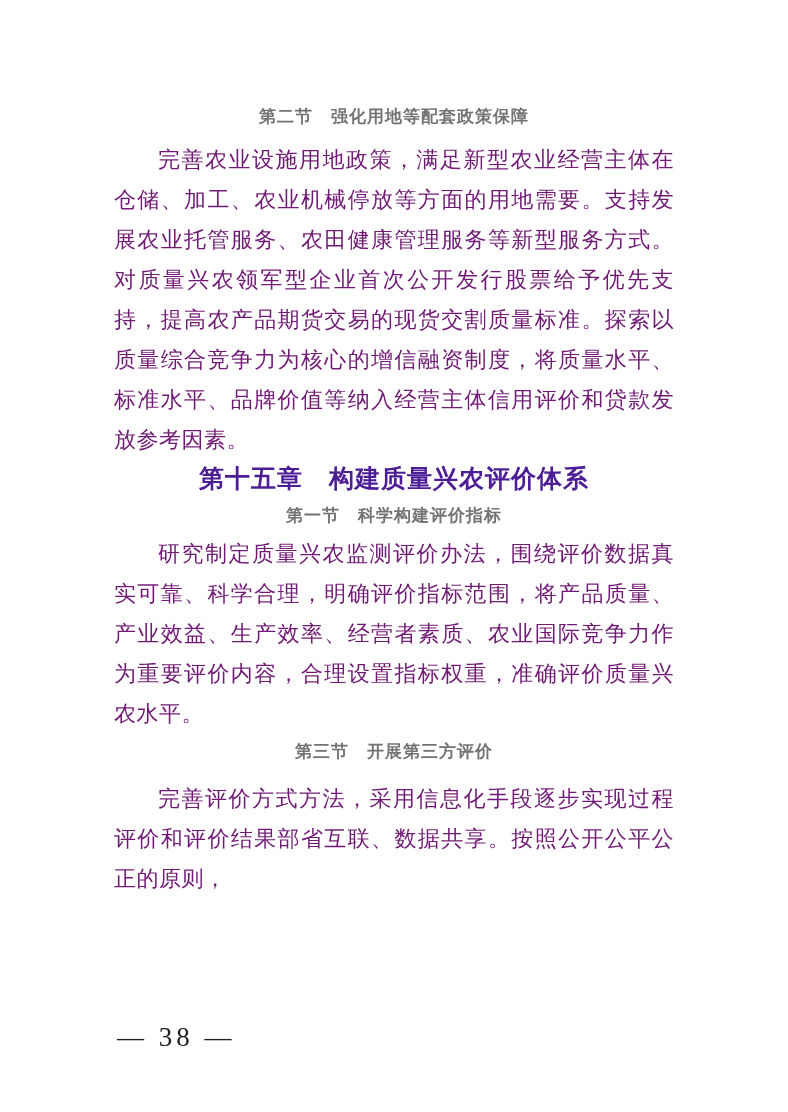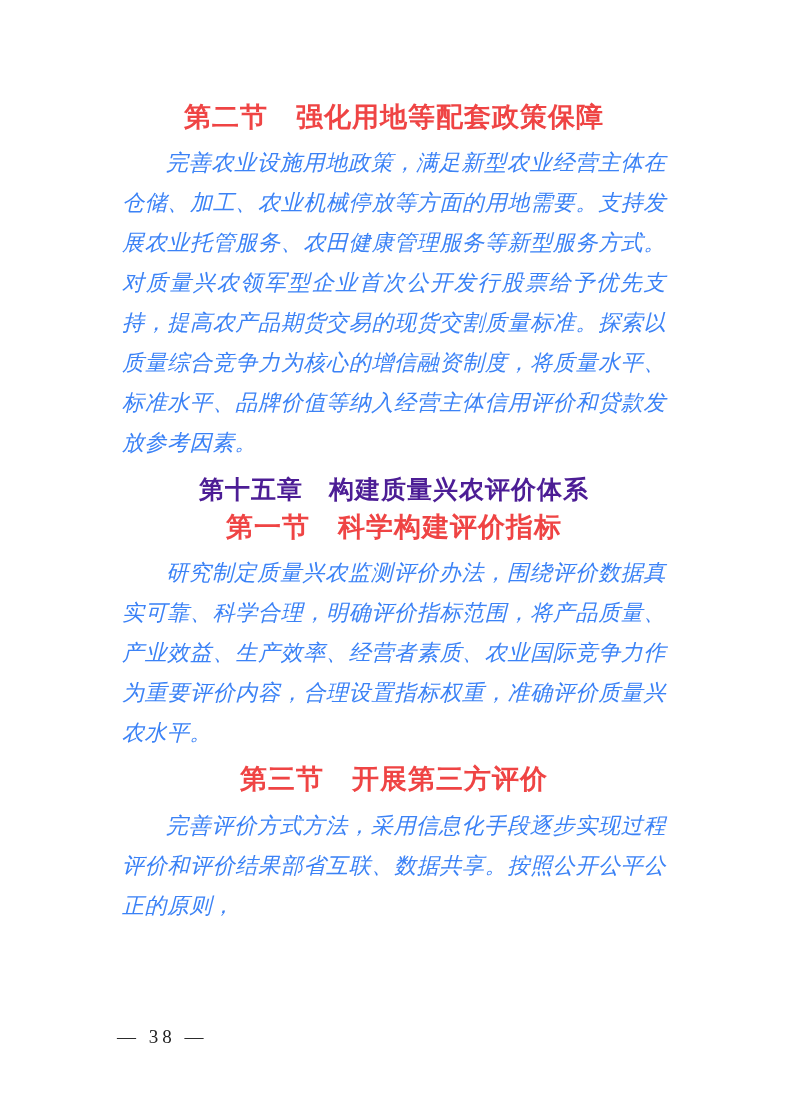--- a/index.html
+++ b/index.html
@@ -15,57 +15,56 @@
     overflow: hidden;
     font-family: "Liberation Serif", "DejaVu Serif", serif;
   }
   .content {
     position: absolute;
     left: 114px;
     top: 99px;
     width: 560px;
   }
   .h-section {
-    font-size: 27px;
+    font-size: 17px;
     line-height: 36px;
     font-weight: 700;
     text-align: center;
     margin: 0;
-    color: #ef4444;
+    color: #737373;
     letter-spacing: 1px;
   }
   .h-chapter {
     font-size: 25px;
     line-height: 38px;
     font-weight: 700;
     text-align: center;
     margin: 0;
     color: #4c1d95;
     letter-spacing: 1px;
   }
   .para {
     font-size: 22px;
     line-height: 40px;
-    margin: 8px;
+    margin: 0;
     text-align: justify;
     text-justify: inter-ideograph;
     text-indent: 2em;
-    color: #3b82f6;
+    color: #701a75;
     letter-spacing: 0.5px;
-    font-style: italic;
   }
   .mb5  { margin-bottom: 5px; }
   .mt3  { margin-top: 3px; }
   .mt1  { margin-top: 1px; }
   .mt9  { margin-top: 9px; }
   .page-num {
     position: absolute;
     left: 117px;
     top: 1022px;
-    font-size: 19px;
+    font-size: 27px;
     line-height: 30px;
     letter-spacing: 4px;
     color: #222222;
     font-family: "Liberation Serif", "DejaVu Serif", serif;
   }
 </style>
 </head>
 <body>
 
 <div class="page">

